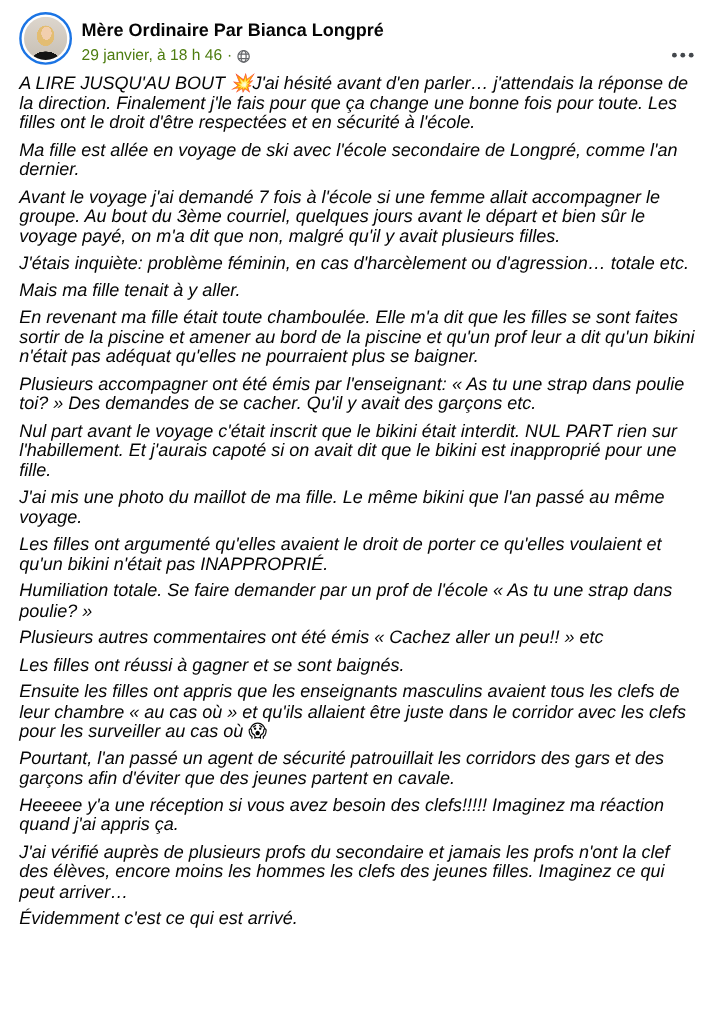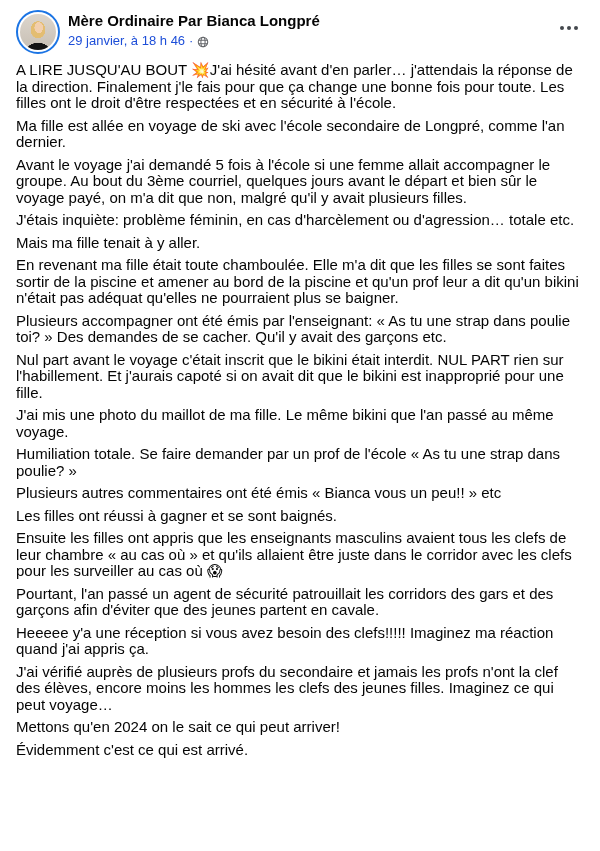--- a/index.html
+++ b/index.html
@@ -11,21 +11,21 @@
   }
   .page {
     width: 600px;
     height: 851px;
     background: #ffffff;
     overflow: hidden;
   }
   
   .post-header {
     display: flex;
-    align-items: flex-start;
+    align-items: flex-end;
     padding: 10px 16px 6px 16px;
     gap: 8px;
   }
   .avatar-ring {
     width: 44px;
     height: 44px;
     border-radius: 50%;
     border: 2px solid #1b74e4;
     padding: 2px;
     flex: 0 0 auto;
@@ -48,21 +48,21 @@
     color: #050505;
     line-height: 20px;
     cursor: pointer;
   }
   .meta-row {
     display: flex;
     align-items: center;
     gap: 4px;
     margin-top: 2px;
     font-size: 13px;
-    color: #1d4ed8;
+    color: #4d7c0f;
     line-height: 16px;
   }
   .meta-row .timestamp { cursor: pointer; }
   .globe { display: inline-flex; margin-top: 1px; }
   .more-button {
     margin-left: auto;
     margin-top: 10px;
     display: flex;
     gap: 3px;
     padding: 6px;
@@ -74,21 +74,21 @@
     border-radius: 50%;
     background: #44484d;
   }
   
   .post-body {
     padding: 2px 16px 0 16px;
     font-size: 15px;
     line-height: 16.5px;
     color: #050505;
   }
-  .post-body p { margin: 0 4px 6px 0; }
+  .post-body p { margin: 0 4px 6px 0; font-style: italic; }
 </style>
 </head>
 <body>
 
 <div class="page">
 
   <div class="post-header">
     <div class="avatar-ring">
       <div class="avatar"></div>
     </div>
@@ -111,31 +111,31 @@
     <div class="more-button">
       <span class="dot"></span>
       <span class="dot"></span>
       <span class="dot"></span>
     </div>
   </div>
 
   <div class="post-body">
       <p>A LIRE JUSQU'AU BOUT 💥J'ai hésité avant d'en parler… j'attendais la réponse de la direction. Finalement j'le fais pour que ça change une bonne fois pour toute. Les filles ont le droit d'être respectées et en sécurité à l'école.</p>
       <p>Ma fille est allée en voyage de ski avec l'école secondaire de Longpré,  comme l'an dernier.</p>
-      <p>Avant le voyage j'ai demandé 5 fois à l'école si une femme allait accompagner le groupe. Au bout du 3ème courriel, quelques jours avant le départ et bien sûr le voyage payé, on m'a dit que non, malgré qu'il y avait plusieurs filles.</p>
+      <p>Avant le voyage j'ai demandé 7 fois à l'école si une femme allait accompagner le groupe. Au bout du 3ème courriel, quelques jours avant le départ et bien sûr le voyage payé, on m'a dit que non, malgré qu'il y avait plusieurs filles.</p>
       <p>J'étais inquiète: problème féminin, en cas d'harcèlement ou d'agression… totale etc.</p>
       <p>Mais ma fille tenait à y aller.</p>
       <p>En revenant ma fille était toute chamboulée. Elle m'a dit que les filles se sont faites sortir de la piscine et amener au bord de la piscine et qu'un prof leur a dit qu'un bikini n'était pas adéquat qu'elles ne pourraient plus se baigner.</p>
       <p>Plusieurs accompagner ont été émis par l'enseignant: « As tu une strap dans poulie toi? » Des demandes de se cacher. Qu'il y avait des garçons etc.</p>
       <p>Nul part avant le voyage c'était inscrit que le bikini était interdit. NUL PART rien sur l'habillement. Et j'aurais capoté si on avait dit que le bikini est inapproprié pour une fille.</p>
       <p>J'ai mis une photo du maillot de ma fille. Le même bikini que l'an passé au même voyage.</p>
+      <p>Les filles ont argumenté qu'elles avaient le droit de porter ce qu'elles voulaient et qu'un bikini n'était pas INAPPROPRIÉ.</p>
       <p>Humiliation totale. Se faire demander par un prof de l'école « As tu une strap dans poulie? »</p>
-      <p>Plusieurs autres commentaires ont été émis « Bianca vous un peu!! » etc</p>
+      <p>Plusieurs autres commentaires ont été émis « Cachez aller un peu!! » etc</p>
       <p>Les filles ont réussi à gagner et se sont baignés.</p>
       <p>Ensuite les filles ont appris que les enseignants masculins avaient tous les clefs de leur chambre « au cas où » et qu'ils allaient être juste dans le corridor avec les clefs pour les surveiller au cas où 😱</p>
       <p>Pourtant, l'an passé un agent de sécurité patrouillait les corridors des gars et des garçons afin d'éviter que des jeunes partent en cavale.</p>
       <p>Heeeee y'a une réception si vous avez besoin des clefs!!!!! Imaginez ma réaction quand j'ai appris ça.</p>
-      <p>J'ai vérifié auprès de plusieurs profs du secondaire et jamais les profs n'ont la clef des élèves, encore moins les hommes les clefs des jeunes filles. Imaginez ce qui peut voyage…</p>
-      <p>Mettons qu'en 2024 on le sait ce qui peut arriver!</p>
+      <p>J'ai vérifié auprès de plusieurs profs du secondaire et jamais les profs n'ont la clef des élèves, encore moins les hommes les clefs des jeunes filles. Imaginez ce qui peut arriver…</p>
       <p>Évidemment c'est ce qui est arrivé.</p>
     </div>
 
 </div>
 
 </body></html>

